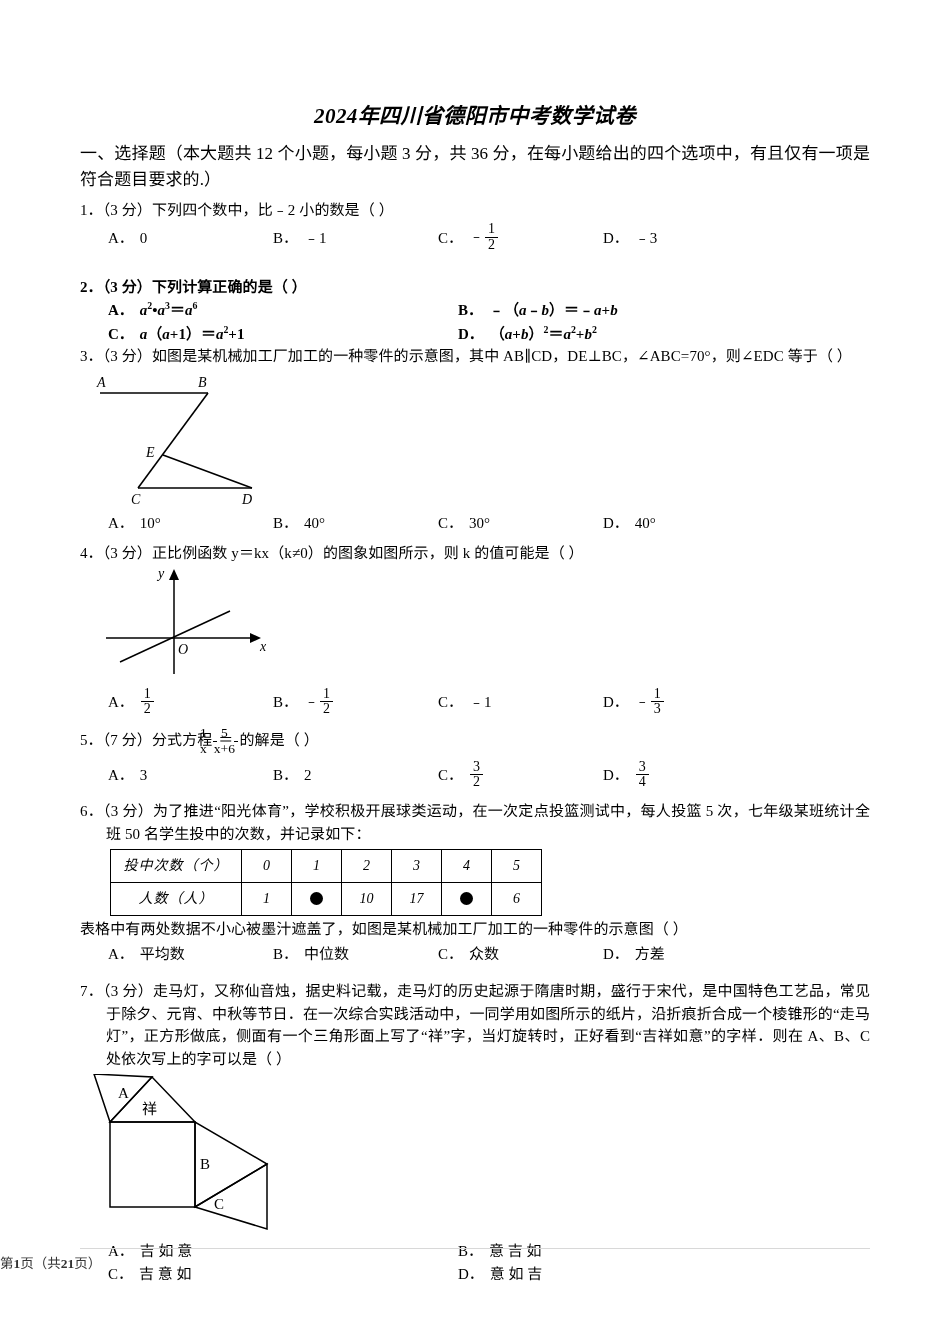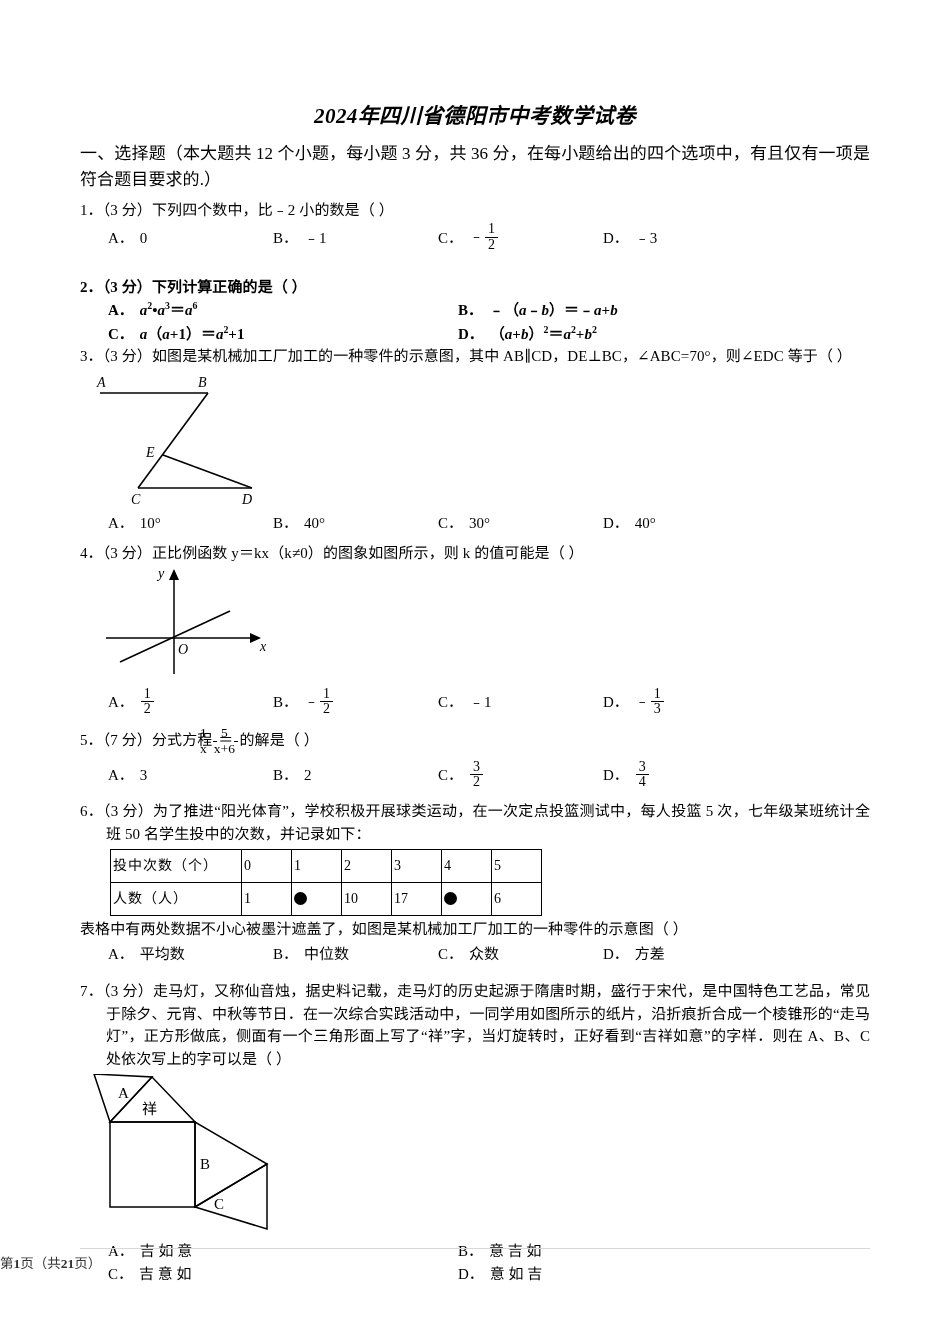--- a/index.html
+++ b/index.html
@@ -118,23 +118,25 @@
 
   
   .tbl-wrap { padding-left: 30px; margin-top: 4px; }
   table.stat {
     border-collapse: collapse;
     font-size: 14px;
     table-layout: fixed;
   }
   table.stat td {
     border: 1px solid #000;
+    text-align: center;
     height: 24px;
     padding: 4px 2px;
     line-height: 24px;
+    font-style: italic;
   }
   table.stat td.hdr { width: 126px; letter-spacing: 1px; }
   table.stat td.cell { width: 45px; }
   .blot {
     display: inline-block;
     width: 13px; height: 13px;
     border-radius: 50%;
     background: #000;
     vertical-align: -2px;
   }

